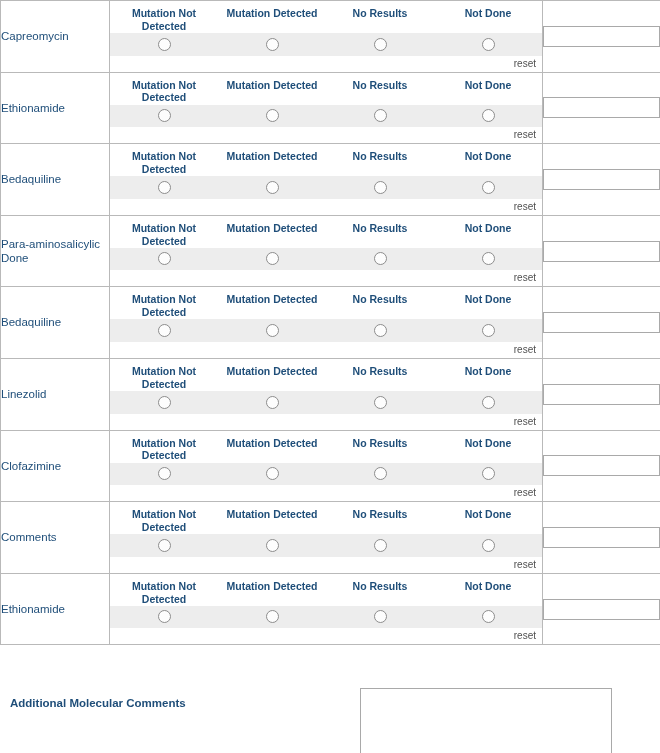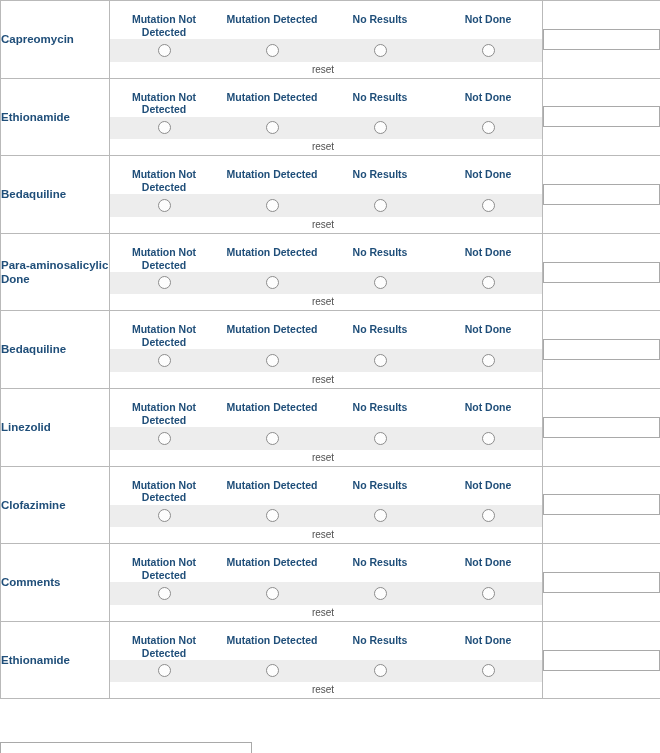--- a/index.html
+++ b/index.html
@@ -28,21 +28,21 @@
 
   table.drug-table td {
     border: 1px solid #b9b9b9;
     padding: 0;
     vertical-align: middle;
   }
 
   td.drug-name {
     width: 108px;
     padding: 6px 8px;
-    font-weight: bold;
+    font-weight: normal;
     font-size: 11.5px;
     color: #1f4e79;
     line-height: 1.25;
     margin-top: 16px;
   }
 
   td.options-cell {
     width: 432px;
     padding: 0;
   }
@@ -54,21 +54,21 @@
   }
 
   .opt-grid {
     display: flex;
     width: 100%;
   }
 
   .opt {
     flex: 1 1 25%;
     text-align: center;
-    padding-top: 12px;
+    padding-top: 6px;
   }
 
   .opt-label {
     font-weight: bold;
     font-size: 10.5px;
     color: #1f4e79;
     line-height: 1.22;
     padding: 0 2px;
     min-height: 26px;
     display: block;
@@ -90,21 +90,21 @@
     display: inline-block;
     width: 11px;
     height: 11px;
     border: 1px solid #8d8d8d;
     border-radius: 50%;
     background: #fdfdfd;
     vertical-align: middle;
   }
 
   .reset-row {
-    text-align: center;
+    text-align: right;
     padding: 1px 6px 3px 0;
   }
 
   .reset-link {
     font-size: 10px;
     color: #505050;
     text-decoration: none;
   }
 
   .text-input {
@@ -450,18 +450,19 @@
         </td>
         <td class="text-cell">
           <input class="text-input" type="text" value="" style="">
         </td>
       </tr>
 
     </tbody>
   </table>
 
   <div class="comments-section">
+    <div class="comments-label">Additional Molecular Comments</div>
     <div class="comments-area-wrap">
       <textarea class="comments-textarea" placeholder="" style=""></textarea>
     </div>
   </div>
 
 </div>
 
 </body></html>

